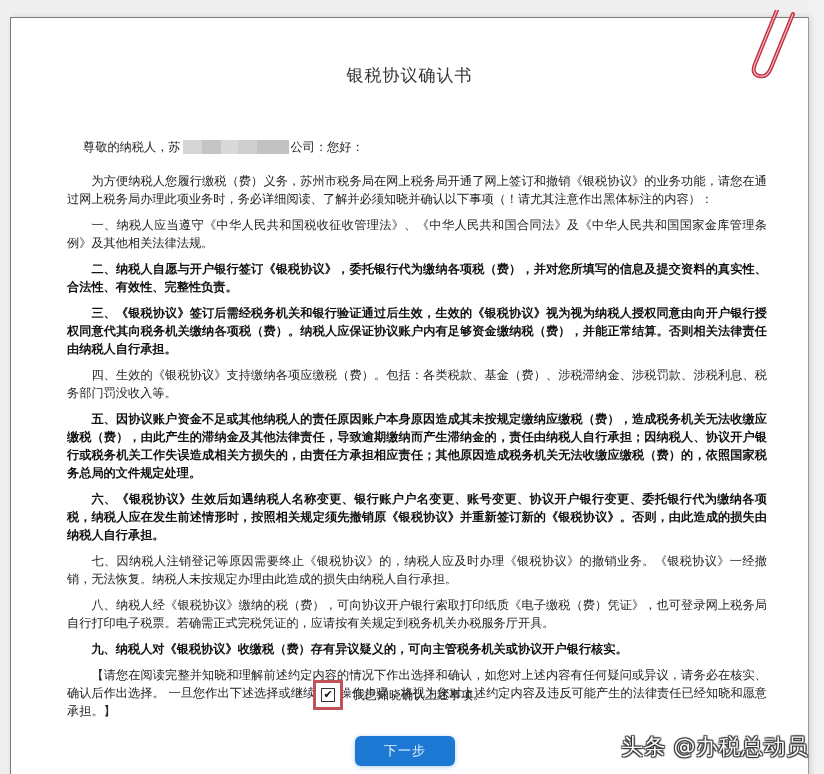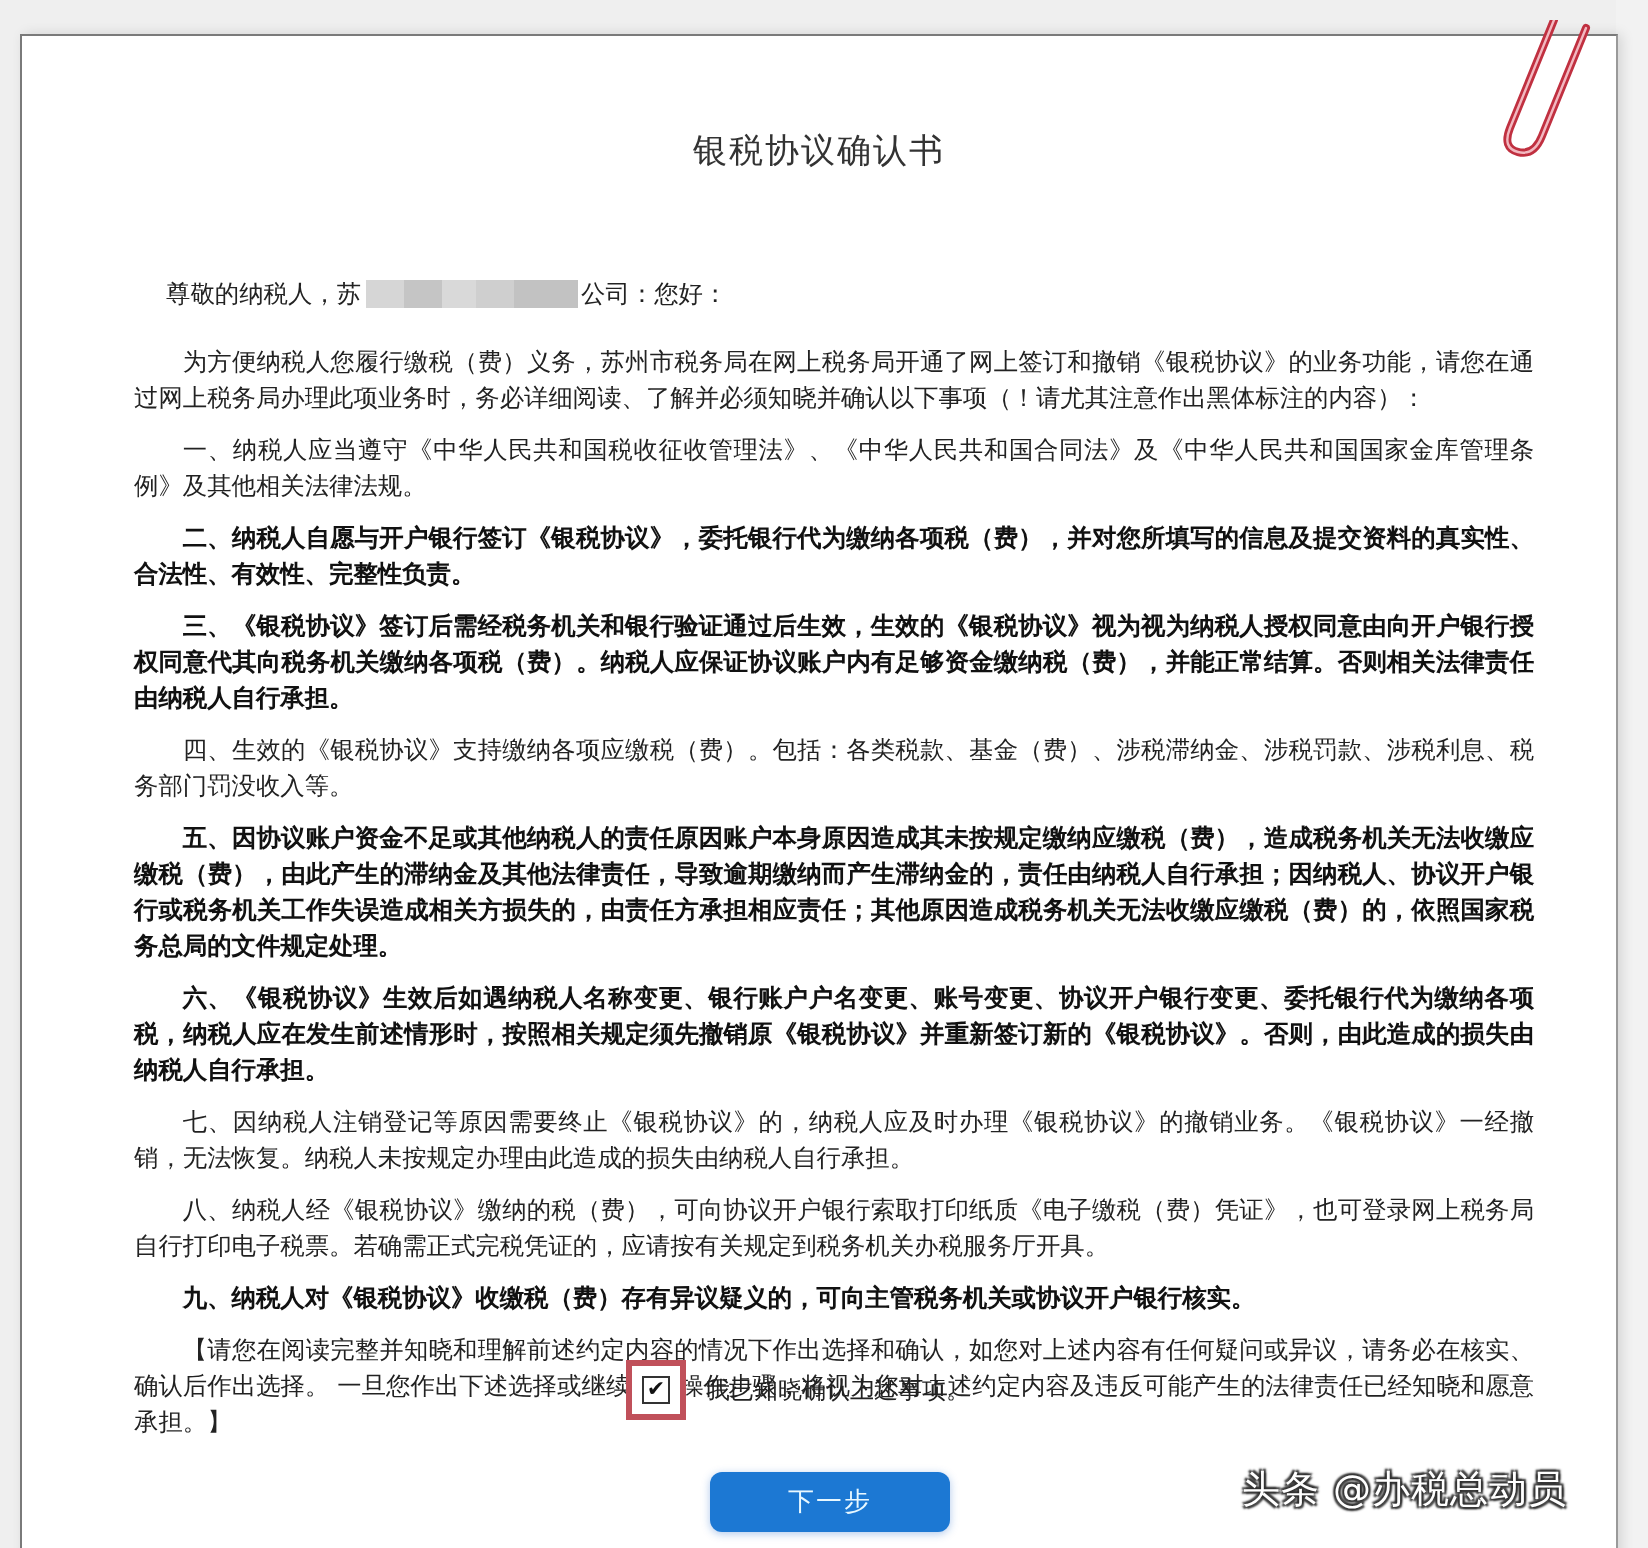--- a/index.html
+++ b/index.html
@@ -107,38 +107,38 @@
     }
     .confirm-label {
       margin-left: 10px;
       font-size: 12px;
       color: #222;
     }
     .next-button {
       position: absolute;
       left: 355px;
       top: 736px;
-      width: 120px;
+      width: 100px;
       height: 30px;
       background: #1c78d3;
       border-radius: 6px;
       color: #e8f8ff;
       font-size: 13px;
       display: flex;
       align-items: center;
       justify-content: center;
       box-shadow: 0 1px 4px rgba(30,100,200,0.35);
       border: none;
       letter-spacing: 1px;
     }
     .watermark {
       position: absolute;
       left: 621px;
       top: 732px;
-      font-size: 19px;
+      font-size: 22px;
       color: #ffffff;
       text-shadow: 0 0 1px #222, 1px 1px 1px #333, -1px -1px 1px #333, 1px -1px 1px #333, -1px 1px 1px #333;
       letter-spacing: 0.5px;
       z-index: 6;
     }
     .right-edge {
       position: absolute;
       right: 0;
       top: 0;
       width: 16px;

